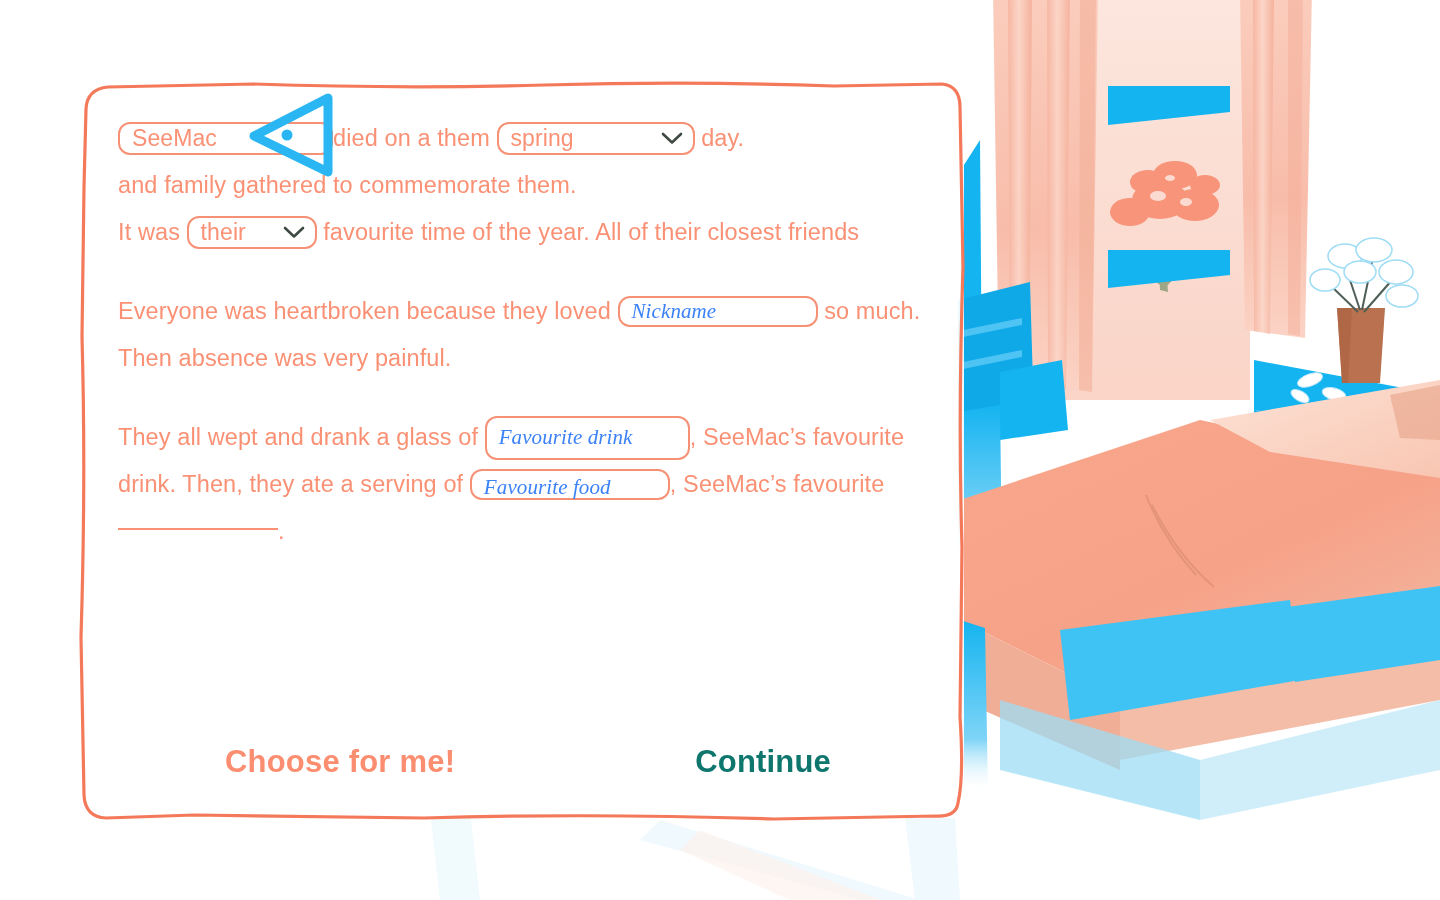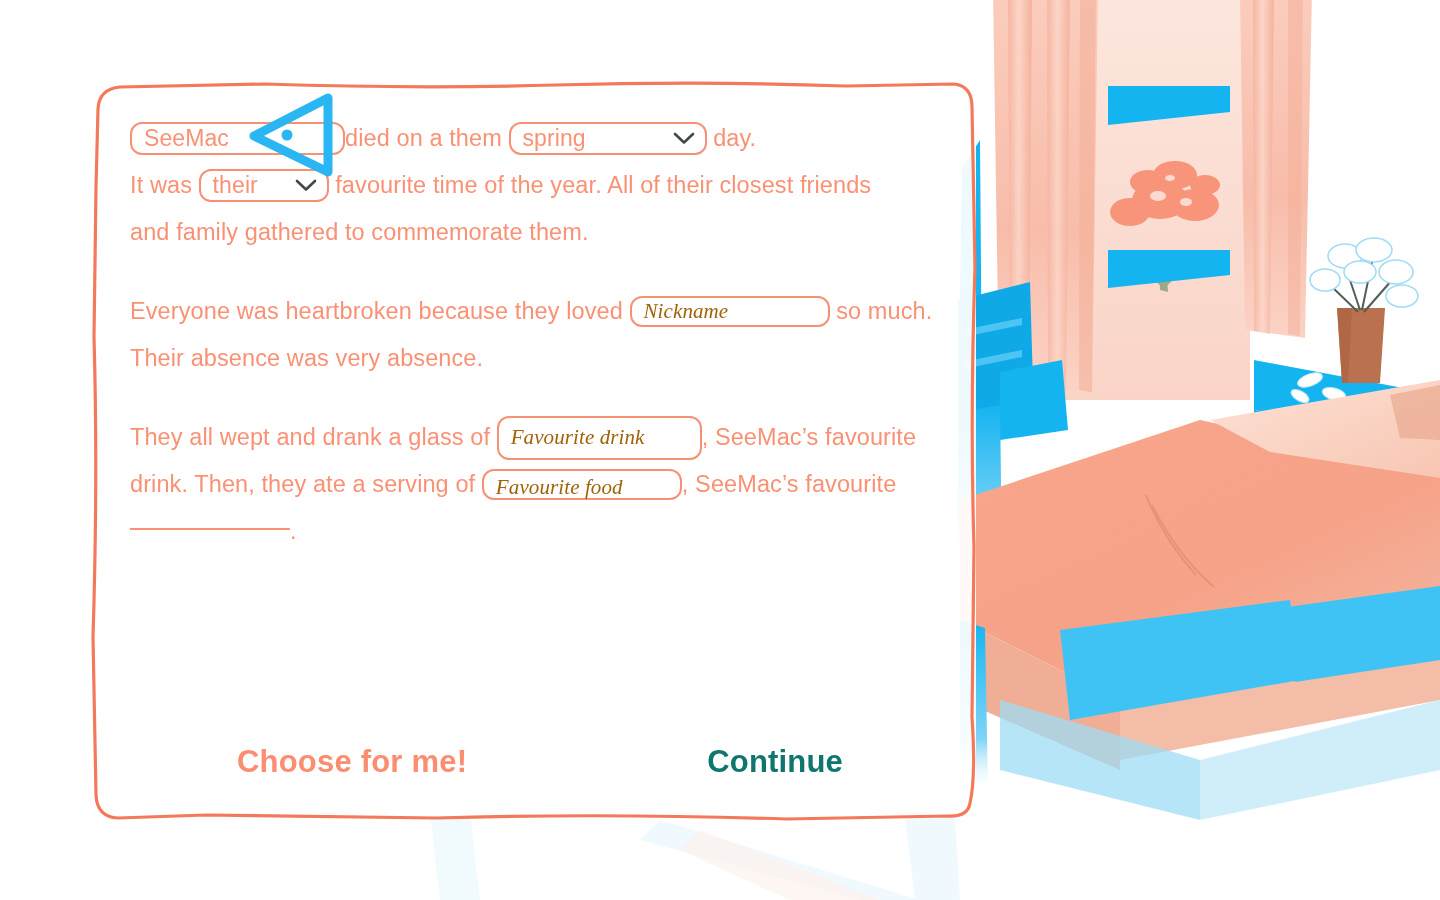--- a/index.html
+++ b/index.html
@@ -11,21 +11,21 @@
   }
   #stage { position:relative; width:1440px; height:900px; background:#fff; }
 
   
   #scene { position:absolute; inset:0; }
   #scene svg { position:absolute; top:0; left:0; }
 
   
   #card {
     position:absolute;
-    left:92px; top:83px;
+    left:80px; top:83px;
     width:884px; height:735px;
     background:rgba(255,255,255,0.93);
     z-index:20;
   }
   #card-border { position:absolute; inset:-6px; pointer-events:none; }
 
   #card-inner {
     position:absolute;
     left:38px; top:32px; right:30px; bottom:20px;
   }
@@ -55,21 +55,21 @@
     position:relative;
     top:-1px;
   }
   .field .val {
     color:#fa9175;
     font-size:23px;
     line-height:1;
     white-space:nowrap;
   }
   .field .ph {
-    color:#a16207;
+    color:#3b82f6;
     font-size:21px;
     font-family:"Liberation Serif", serif;
     font-style:italic;
     line-height:1;
     white-space:nowrap;
   }
   .field .chev { margin-left:auto; padding-left:14px; display:flex; align-items:center; }
   .field .chev svg { display:block; }
 
   .f-name   { width:215px; }
@@ -271,44 +271,44 @@
             <span class="val">spring</span>
             <span class="chev">
               <svg width="22" height="13" viewBox="0 0 22 13">
                   <path d="M2 2 L11 10.5 L20 2" fill="none" stroke="#3f4a42" stroke-width="2.6" stroke-linecap="round" stroke-linejoin="round"></path>
                 </svg>
             </span>
           </span><span class="seg"> day.</span>
         </p>
 
         <p>
+          <span>and family gathered to commemorate them.</span>
+        </p>
+
+        <p>
           <span class="seg">It was </span><span class="field f-pron">
             <span class="val">their</span>
             <span class="chev">
               <svg width="22" height="13" viewBox="0 0 22 13">
                   <path d="M2 2 L11 10.5 L20 2" fill="none" stroke="#3f4a42" stroke-width="2.6" stroke-linecap="round" stroke-linejoin="round"></path>
                 </svg>
             </span>
           </span><span class="seg"> favourite time of the year. All of their closest friends</span>
         </p>
 
-        <p>
-          <span>and family gathered to commemorate them.</span>
-        </p>
-
         <div class="para-gap"></div>
 
         <p>
           <span class="seg">Everyone was heartbroken because they loved </span><span class="field f-nick">
             <span class="ph">Nickname</span>
           </span><span class="seg"> so much.</span>
         </p>
 
         <p>
-          <span>Their absence was very absence.</span>
+          <span>Then absence was very painful.</span>
         </p>
 
         <div class="para-gap"></div>
 
         <p>
           <span class="seg">They all wept and drank a glass of </span><span class="field f-drink">
             <span class="ph">Favourite drink</span>
           </span><span class="seg">, SeeMac’s favourite</span>
         </p>
 

